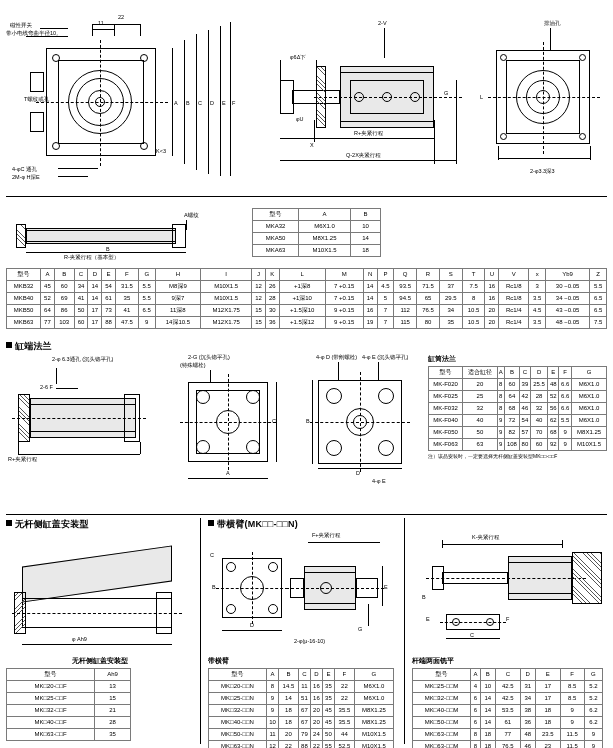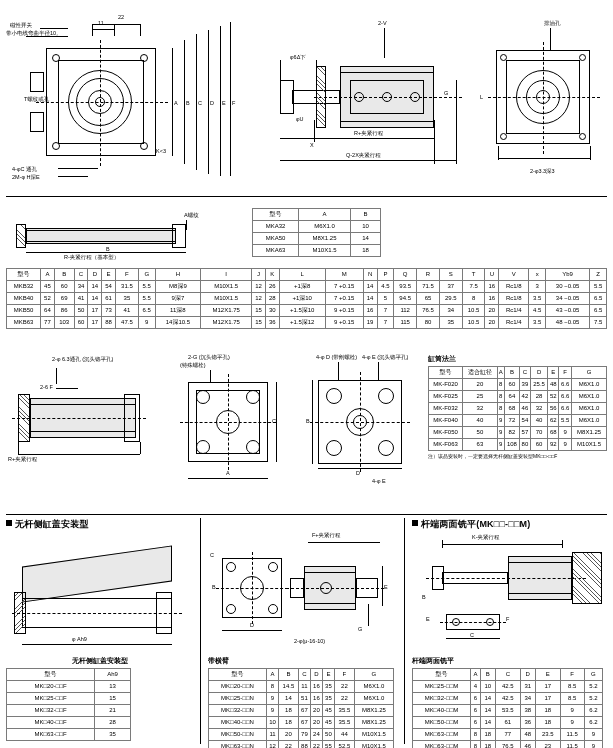--- a/index.html
+++ b/index.html
@@ -346,20 +346,21 @@
           <td>20</td>
           <td>Rc1/4</td>
           <td>3.5</td>
           <td>48 −0.05</td>
           <td>7.5</td>
         </tr>
       </tbody>
     </table>
 
   <div class="block" style="position:absolute;left:6px;top:340px;width:601px;height:170px;">
+    <div class="sec-title"><span class="sq"></span><span>缸端法兰</span></div>
 
     <div class="dw" style="position:absolute;left:0;top:14px;width:150px;height:140px;">
       <div class="lbl" style="left:46px;top:2px;">2-φ 6.3通孔 (沉头锪平孔)</div>
       <div class="lnv" style="left:50px;top:14px;height:16px;"></div>
       <div class="lbl" style="left:34px;top:30px;">2-6 F</div>
       <div class="lnh" style="left:50px;top:34px;width:22px;"></div>
 
       <div class="grayfill" style="left:24px;top:44px;width:106px;height:40px;"></div>
       <div class="box" style="left:24px;top:50px;width:106px;height:28px;"></div>
       <div class="hatch" style="left:12px;top:40px;width:12px;height:48px;"></div>
@@ -544,20 +545,21 @@
               <td>35</td>
             </tr>
           </tbody>
         </table>
     </div>
   </div>
 
   <div class="lnv" style="left:200px;top:518px;height:226px;background:#000;"></div>
 
   <div class="block" style="position:absolute;left:208px;top:518px;width:190px;height:226px;">
+    <div class="sec-title"><span class="sq"></span><span>带横臂(MK□□-□□N)</span></div>
     <div class="dw" style="position:absolute;left:0;top:14px;width:190px;height:120px;">
       <div class="lbl" style="left:104px;top:0px;">F+夹紧行程</div>
       <div class="lnh" style="left:100px;top:10px;width:72px;"></div>
 
       <div class="box" style="left:14px;top:26px;width:60px;height:60px;"></div>
       <div class="cir" style="left:18px;top:30px;width:10px;height:10px;"></div>
       <div class="cir" style="left:60px;top:30px;width:10px;height:10px;"></div>
       <div class="cir" style="left:18px;top:72px;width:10px;height:10px;"></div>
       <div class="cir" style="left:60px;top:72px;width:10px;height:10px;"></div>
       <div class="cir" style="left:32px;top:44px;width:24px;height:24px;"></div>
@@ -657,21 +659,20 @@
               <td>M10X1.5</td>
             </tr>
           </tbody>
         </table>
     </div>
   </div>
 
   <div class="lnv" style="left:404px;top:518px;height:226px;background:#000;"></div>
 
   <div class="block" style="position:absolute;left:412px;top:518px;width:195px;height:226px;">
-    <div class="sec-title"><span class="sq"></span><span>杆端两面铣平(MK□□-□□M)</span></div>
     <div class="dw" style="position:absolute;left:0;top:14px;width:195px;height:120px;">
       <div class="lbl" style="left:60px;top:2px;">K-夹紧行程</div>
       <div class="lnh" style="left:30px;top:12px;width:120px;"></div>
       <div class="lnv" style="left:30px;top:8px;height:8px;"></div>
       <div class="lnv" style="left:150px;top:8px;height:8px;"></div>
 
       <div class="grayfill" style="left:96px;top:24px;width:64px;height:44px;"></div>
       <div class="box" style="left:96px;top:30px;width:64px;height:32px;"></div>
       <div class="box" style="left:30px;top:40px;width:66px;height:12px;"></div>
       <div class="box" style="left:20px;top:34px;width:12px;height:24px;"></div>

